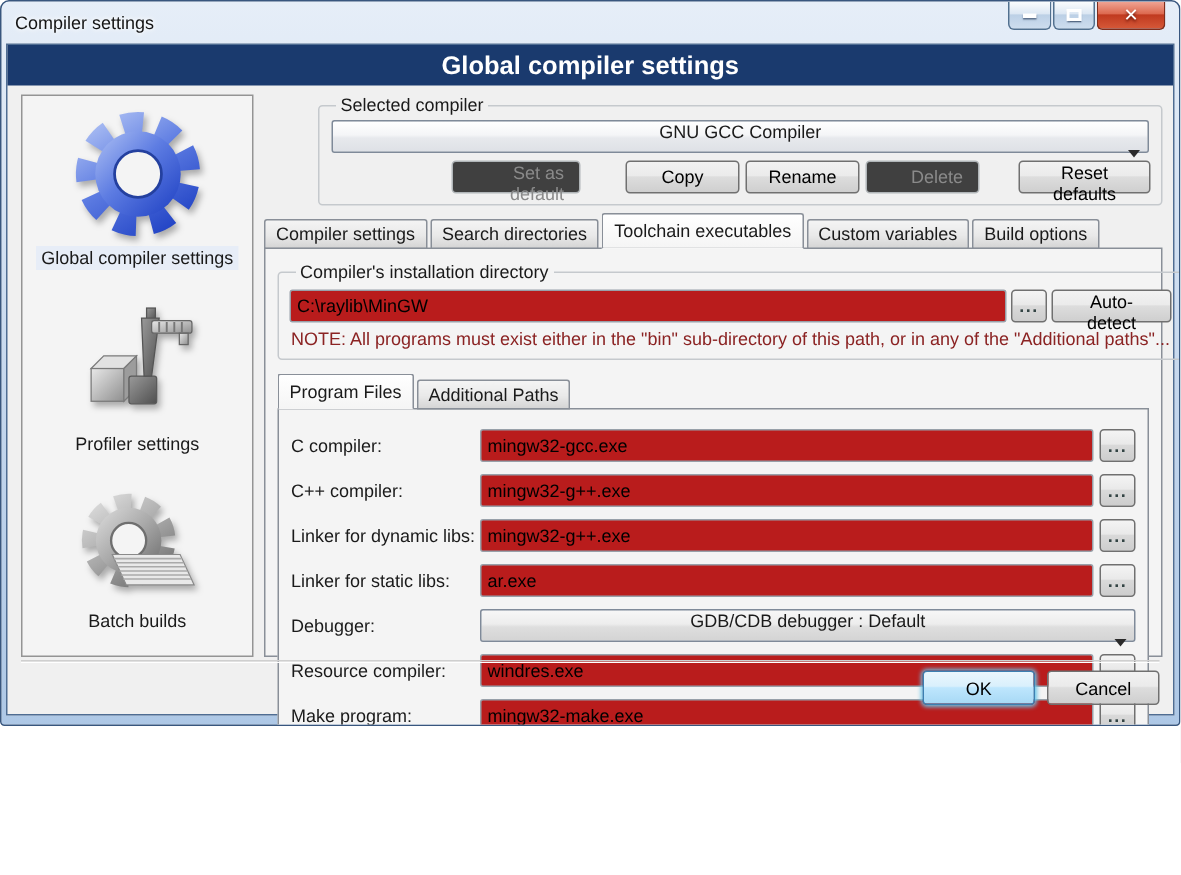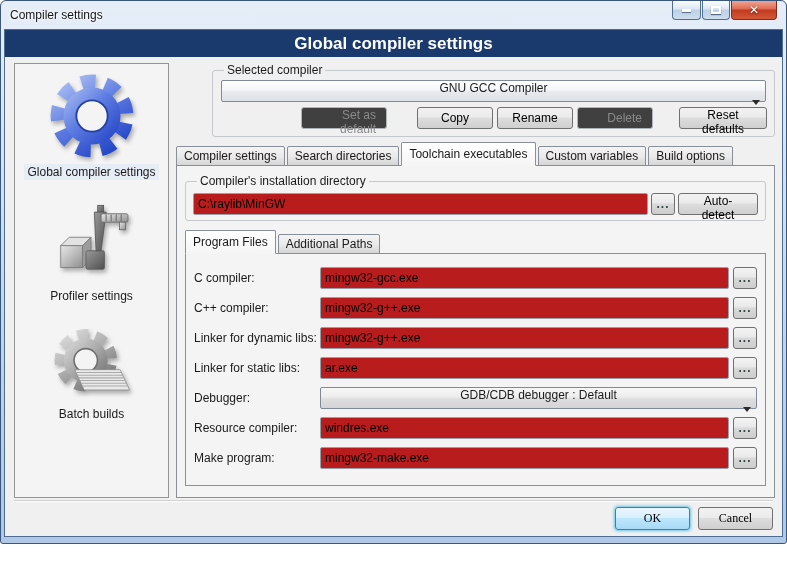--- a/index.html
+++ b/index.html
@@ -1,19 +1,19 @@
 <!DOCTYPE html>
 <html><head>
 <meta charset="utf-8">
 <style>
   * { box-sizing: border-box; margin: 0; padding: 0; }
   html,body { background:#fff; }
   body { font-family:"Liberation Sans","DejaVu Sans",sans-serif; font-size:12px; color:#1a1a1a; }
 
-  .window { position:relative; width:787px; height:544px;
+  .window { position:relative; width:787px; height:484px;
     background:linear-gradient(#e6eef8,#c2d5ec 60%,#aec8e6);
     border:1px solid #38567e; border-radius:6px 6px 3px 3px; overflow:hidden; }
 
   
   .titlebar { position:absolute; top:0; left:0; right:0; height:28px; }
   .title-text { position:absolute; left:9px; top:7px; font-size:12px; color:#151515;
     text-shadow:0 0 3px #fff,0 0 5px #fff; }
   .win-controls { position:absolute; right:9px; top:0; display:flex; gap:1px; }
   .cap-btn { height:19px; border:1px solid #51708f; border-top:none;
     border-radius:0 0 4px 4px; display:flex; align-items:center; justify-content:center;
@@ -99,21 +99,21 @@
 
   .frow { display:flex; align-items:center; margin-bottom:8px; }
   .frow .flabel { width:126px; flex:none; }
   .frow .browse { margin-left:4px; }
   .combo.debugger { flex:1;
     background:linear-gradient(#f7f7f7,#ededed 45%,#dedede 55%,#d4d4d4); }
 
   
   .footer { flex:none; height:36px; margin:0 9px; border-top:1px solid #cfcfcf;
     box-shadow:0 1px 0 #ffffff inset; display:flex; justify-content:flex-end;
-    align-items:flex-start; gap:8px; padding-top:6px;font-family:Liberation Serif, serif; }
+    align-items:flex-start; gap:8px; padding-top:6px; }
   .footer .btn { width:75px; height:23px; }
   .btn.default { border-color:#3c7fb1;
     background:linear-gradient(#eaf6fd,#d9f0fc 45%,#bee6fd 50%,#a7d9f5);
     box-shadow:0 0 3px 1px #66c4e8; }
 </style>
 </head>
 <body>
 
 <div class="window">
 
@@ -230,20 +230,21 @@
 
         <div class="tabpanel">
 
           <fieldset class="inst-box">
             <legend>Compiler's installation directory</legend>
             <div class="inst-row">
               <input class="tfield" type="text" value="C:\raylib\MinGW" style="">
               <button class="browse">...</button>
               <button class="btn b-autodetect">Auto-detect</button>
             </div>
+            <div class="note">NOTE: All programs must exist either in the "bin" sub-directory of this path, or in any of the "Additional paths"...</div>
           </fieldset>
 
           <div class="nb">
             <div class="nb-tabs">
               <span class="tab active">Program Files</span>
               <span class="tab">Additional Paths</span>
             </div>
             <div class="nb-panel">
 
               <div class="frow">

